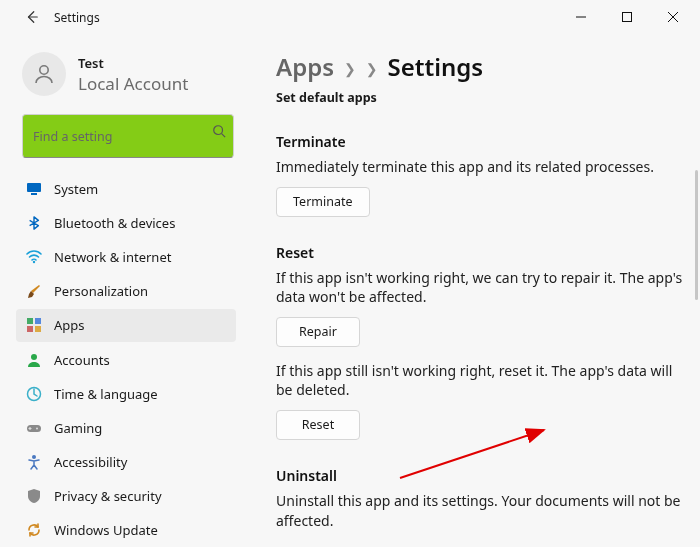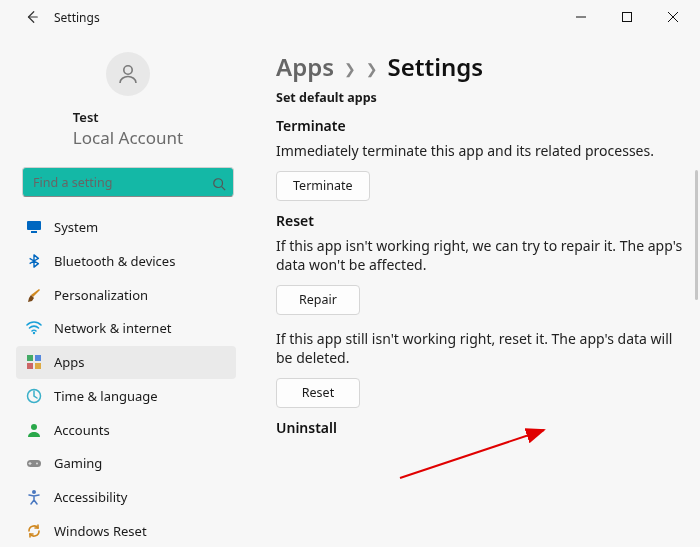--- a/index.html
+++ b/index.html
@@ -7,45 +7,45 @@
 
   .titlebar { height: 34px; display: flex; align-items: center; padding: 0 4px; }
   .back-btn { width: 28px; height: 28px; margin-left: 14px; display:flex; align-items:center; justify-content:center; border-radius:4px; }
   .app-title { margin-left: 8px; font-size: 12px; color:#1a1a1a; }
   .titlebar-spacer { flex: 1; }
   .win-btns { display:flex; }
   .win-btn { width: 46px; height: 32px; display:flex; align-items:center; justify-content:center; }
 
   .body-row { display:flex; height: calc(547px - 34px); }
   .sidebar { width: 248px; padding: 10px 8px 0 16px; display:flex; flex-direction:column; }
-  .user-row { display:flex; align-items:center; gap:12px; padding: 8px 6px 14px 6px; flex-direction: column; }
+  .user-row { display:flex; align-items:center; gap:12px; padding: 8px 6px 14px 6px; }
   .avatar { width:44px; height:44px; border-radius:50%; background:#e8e8e8; display:flex; align-items:center; justify-content:center; color:#6b6b6b; }
   .user-name { font-weight:600; font-size:13px; color:#1a1a1a; }
   .user-sub { font-size:17px; color:#6b6b6b; }
 
   .search-wrap { margin: 4px 6px 14px 6px; position:relative; }
-  .search-input { width:100%; height:30px; border:1px solid #d0d0d0; border-bottom:1px solid #888; border-radius:4px; background:#14b8a6; padding: 0 30px 0 10px; font-size:12.5px; color:#333; }
+  .search-input { width:100%; height:44px; border:1px solid #d0d0d0; border-bottom:1px solid #888; border-radius:4px; background:#84cc16; padding: 0 30px 0 10px; font-size:12.5px; color:#333; }
   .search-input::placeholder { color:#666; }
   .search-icon-wrap { position:absolute; right:8px; top:7px; color:#555; }
 
   .nav { display:flex; flex-direction:column; gap:1px; overflow-y:auto; padding-right:4px; }
   .nav-item { display:flex; align-items:center; gap:12px; height:34px; border-radius:4px; padding: 0 10px; font-size:13px; color:#1a1a1a; cursor:pointer; position:relative; }
   .nav-item.selected { background:#eaeaea; }
   .nav-item.selected::before { content:""; position:absolute; left:-4px; top:8px; bottom:8px; width:3px; border-radius:2px; background:#0067c0; }
   .nav-ico { width:16px; height:16px; display:flex; align-items:center; justify-content:center; }
 
   .main { flex:1; padding: 16px 10px 0 28px; overflow-y:auto; position:relative; }
   .breadcrumb { display:flex; align-items:center; gap:10px; flex-wrap:wrap; }
   .crumb { font-size:24px; font-weight:600; color:#666; }
   .crumb.active { color:#111; }
   .chev { color:#888; font-size:14px; margin-top:4px; }
 
   .link-row { margin-top:6px; font-size:12.5px; color:#1a1a1a; cursor:pointer;font-weight:bold; }
 
-  .sect { margin-top:10px; }
+  .sect { margin-top:26px; }
   .sect h3 { font-size:14px; font-weight:600; color:#111; margin-bottom:6px; }
   .sect .desc { font-size:14px; color:#222; line-height:1.4; }
   .btn { display:inline-flex; align-items:center; justify-content:center; min-width:84px; height:30px; padding:0 16px; background:#fdfdfd; border:1px solid #d6d6d6; border-radius:4px; font-size:12.5px; color:#1a1a1a; margin-top:10px; cursor:pointer; }
 
   .arrow-svg { position:absolute; left:146px; top:390px; pointer-events:none; }
 
   .vscroll { position:absolute; right:2px; top:170px; width:3px; height:130px; background:#c6c6c6; border-radius:2px; }
 </style>
 </head>
 <body>
@@ -115,64 +115,64 @@
       <div class="nav-item">
         <span class="nav-ico">
             <svg width="14" height="14" viewBox="0 0 16 16">
               <path d="M8 1v14l5-4-5-3 5-3-5-4zM3 5l5 3M3 11l5-3" stroke="#0067c0" stroke-width="1.6" fill="none" stroke-linejoin="round"></path>
             </svg>
           </span>
         <span>Bluetooth &amp; devices</span>
       </div>
       <div class="nav-item">
         <span class="nav-ico">
-            <svg width="16" height="16" viewBox="0 0 16 16">
-              <path d="M13 2l1 1-7 7-2-2z" fill="#d08820"></path>
-              <path d="M5 8l3 3-2 3-4 1 1-4z" fill="#7a4a1a"></path>
-            </svg>
-          </span>
-        <span>Personalization</span>
-      </div>
-      <div class="nav-item">
-        <span class="nav-ico">
             <svg width="16" height="14" viewBox="0 0 16 14">
               <path d="M1 4c4-4 10-4 14 0M3.5 7c2.5-2.5 6.5-2.5 9 0M6 10c1-1 3-1 4 0" stroke="#1aa0d8" stroke-width="1.6" fill="none" stroke-linecap="round"></path>
               <circle cx="8" cy="12" r="1.2" fill="#1aa0d8"></circle>
             </svg>
           </span>
         <span>Network &amp; internet</span>
+      </div>
+      <div class="nav-item">
+        <span class="nav-ico">
+            <svg width="16" height="16" viewBox="0 0 16 16">
+              <path d="M13 2l1 1-7 7-2-2z" fill="#d08820"></path>
+              <path d="M5 8l3 3-2 3-4 1 1-4z" fill="#7a4a1a"></path>
+            </svg>
+          </span>
+        <span>Personalization</span>
       </div>
       <div class="nav-item selected">
         <span class="nav-ico">
             <svg width="16" height="16" viewBox="0 0 16 16">
               <rect x="1" y="1" width="6" height="6" fill="#4a6"></rect>
               <rect x="9" y="1" width="6" height="6" fill="#58d"></rect>
               <rect x="1" y="9" width="6" height="6" fill="#c66"></rect>
               <rect x="9" y="9" width="6" height="6" fill="#da4"></rect>
             </svg>
           </span>
         <span>Apps</span>
       </div>
       <div class="nav-item">
         <span class="nav-ico">
             <svg width="16" height="16" viewBox="0 0 16 16">
+              <circle cx="8" cy="5" r="3" fill="#2aa84a"></circle>
+              <path d="M2 15c0-3.5 3-5 6-5s6 1.5 6 5z" fill="#2aa84a"></path>
+            </svg>
+          </span>
+        <span>Accounts</span>
+      </div>
+      <div class="nav-item">
+        <span class="nav-ico">
+            <svg width="16" height="16" viewBox="0 0 16 16">
               <circle cx="8" cy="8" r="6.5" fill="none" stroke="#3bb0c9" stroke-width="1.5"></circle>
               <path d="M8 3v5l3 2" stroke="#3bb0c9" stroke-width="1.5" fill="none" stroke-linecap="round"></path>
             </svg>
           </span>
         <span>Time &amp; language</span>
-      </div>
-      <div class="nav-item">
-        <span class="nav-ico">
-            <svg width="16" height="16" viewBox="0 0 16 16">
-              <circle cx="8" cy="5" r="3" fill="#2aa84a"></circle>
-              <path d="M2 15c0-3.5 3-5 6-5s6 1.5 6 5z" fill="#2aa84a"></path>
-            </svg>
-          </span>
-        <span>Accounts</span>
       </div>
       <div class="nav-item">
         <span class="nav-ico">
             <svg width="16" height="16" viewBox="0 0 16 16">
               <rect x="1" y="5" width="14" height="7" rx="3.5" fill="#8a8a8a"></rect>
               <circle cx="11" cy="8.5" r="1" fill="#ddd"></circle>
               <path d="M4 7v3M2.5 8.5h3" stroke="#ddd" stroke-width="1.2"></path>
             </svg>
           </span>
         <span>Gaming</span>
@@ -182,25 +182,33 @@
             <svg width="16" height="16" viewBox="0 0 16 16">
               <circle cx="8" cy="3" r="2" fill="#4a78c0"></circle>
               <path d="M3 6l5 1 5-1M8 7v4l-3 4M8 11l3 4" stroke="#4a78c0" stroke-width="1.5" fill="none" stroke-linecap="round"></path>
             </svg>
           </span>
         <span>Accessibility</span>
       </div>
       <div class="nav-item">
         <span class="nav-ico">
             <svg width="16" height="16" viewBox="0 0 16 16">
+              <path d="M8 1l6 2v5c0 4-3 6.5-6 7-3-.5-6-3-6-7V3z" fill="#8a8a8a"></path>
+            </svg>
+          </span>
+        <span>Privacy &amp; security</span>
+      </div>
+      <div class="nav-item">
+        <span class="nav-ico">
+            <svg width="16" height="16" viewBox="0 0 16 16">
               <path d="M3 8a5 5 0 019-3M13 8a5 5 0 01-9 3" stroke="#d08820" stroke-width="1.6" fill="none" stroke-linecap="round"></path>
               <path d="M12 2v3h-3M4 14v-3h3" stroke="#d08820" stroke-width="1.6" fill="none" stroke-linecap="round"></path>
             </svg>
           </span>
-        <span>Windows Reset</span>
+        <span>Windows Update</span>
       </div>
     </div>
   </div>
 
   <div class="main">
     <div class="breadcrumb">
       <span class="crumb">Apps</span>
       <span class="chev">❯</span>
       <span class="chev">❯</span>
       <span class="crumb active">Settings</span>
@@ -217,20 +225,21 @@
     <div class="sect">
       <h3>Reset</h3>
       <div class="desc">If this app isn't working right, we can try to repair it. The app's data won't be affected.</div>
       <button class="btn">Repair</button>
       <div class="desc" style="margin-top:14px">If this app still isn't working right, reset it. The app's data will be deleted.</div>
       <button class="btn">Reset</button>
     </div>
 
     <div class="sect">
       <h3>Uninstall</h3>
+      <div class="desc">Uninstall this app and its settings. Your documents will not be affected.</div>
     </div>
 
     <svg class="arrow-svg" width="160" height="60">
       <defs>
           <marker id="ah" markerWidth="10" markerHeight="8" refX="9" refY="4" orient="auto">
             <path d="M0 0 L10 4 L0 8 z" fill="#e00000"></path>
           </marker>
         </defs>
       <line x1="6" y1="54" x2="150" y2="6" stroke="#e00000" stroke-width="2" marker-end="url(#ah)"></line>
     </svg>

